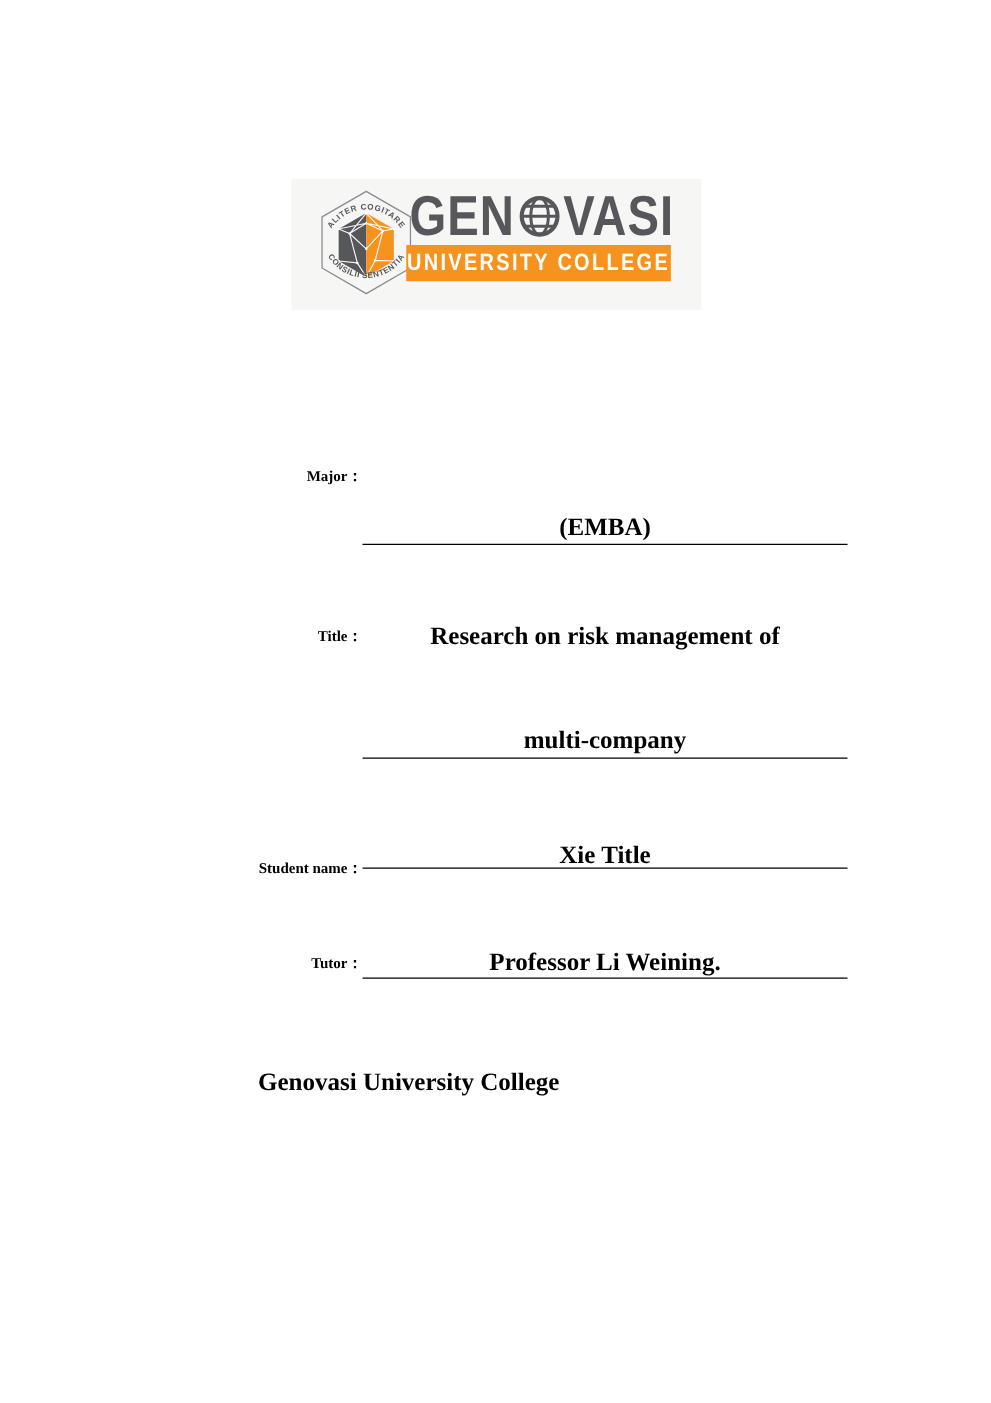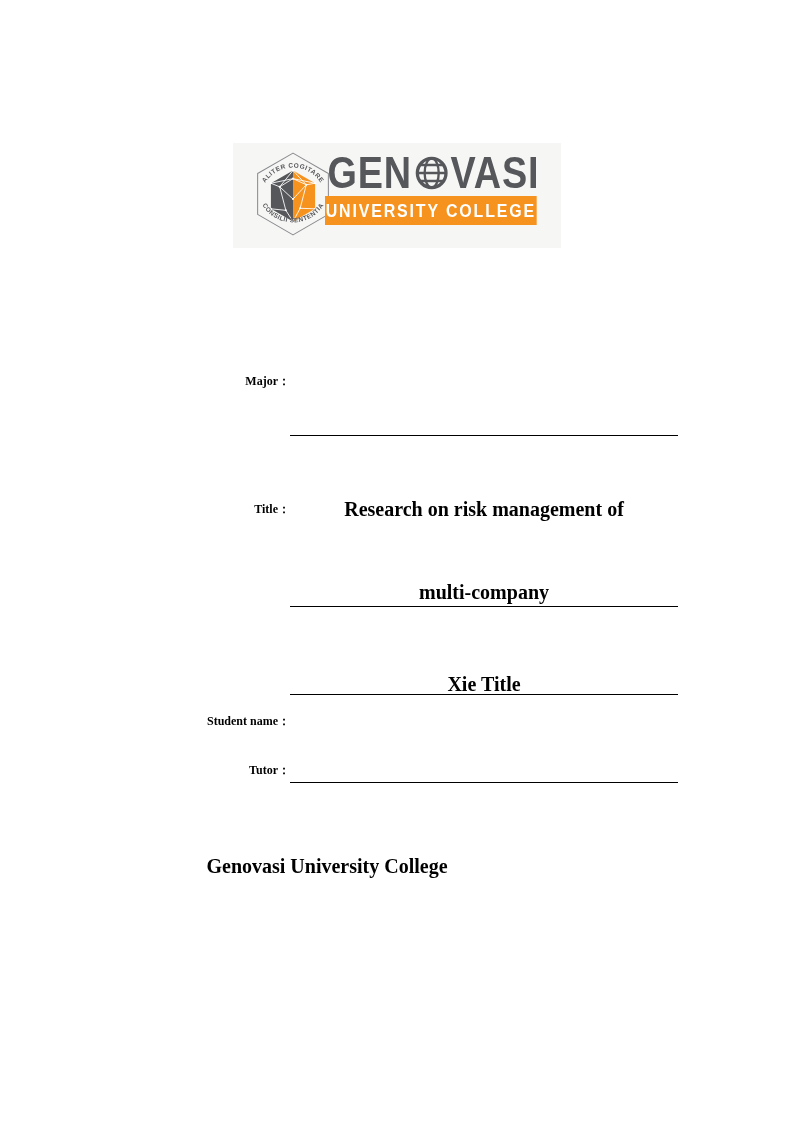--- a/index.html
+++ b/index.html
@@ -103,29 +103,31 @@
           <line x1="5.8" y1="10" x2="30.2" y2="10" stroke="#56575B" stroke-width="2.4"></line>
           <line x1="5.8" y1="26" x2="30.2" y2="26" stroke="#56575B" stroke-width="2.4"></line>
         </svg>
         <span>VASI</span>
       </div>
       <div class="banner">UNIVERSITY COLLEGE</div>
     </div>
   </div>
 
   <div class="label" style="top:370px">Major：</div>
+  <div class="value" style="top:411px">(EMBA)</div>
   <div class="rule" style="top:435px"></div>
 
   <div class="label" style="top:498px">Title：</div>
   <div class="value" style="top:498px">Research on risk management of</div>
   <div class="value" style="top:581px">multi-company</div>
   <div class="rule" style="top:606px"></div>
 
-  <div class="label" style="top:710px">Student name：</div>
+  <div class="label" style="top:683px">Student name：</div>
   <div class="value" style="top:673px">Xie Title</div>
   <div class="rule" style="top:694px"></div>
 
   <div class="label" style="top:759px">Tutor：</div>
+  <div class="value" style="top:759px">Professor Li Weining.</div>
   <div class="rule" style="top:782px"></div>
 
   <div class="footer-line" style="top:855px">Genovasi University College</div>
 
 </div>
 
 </body></html>

